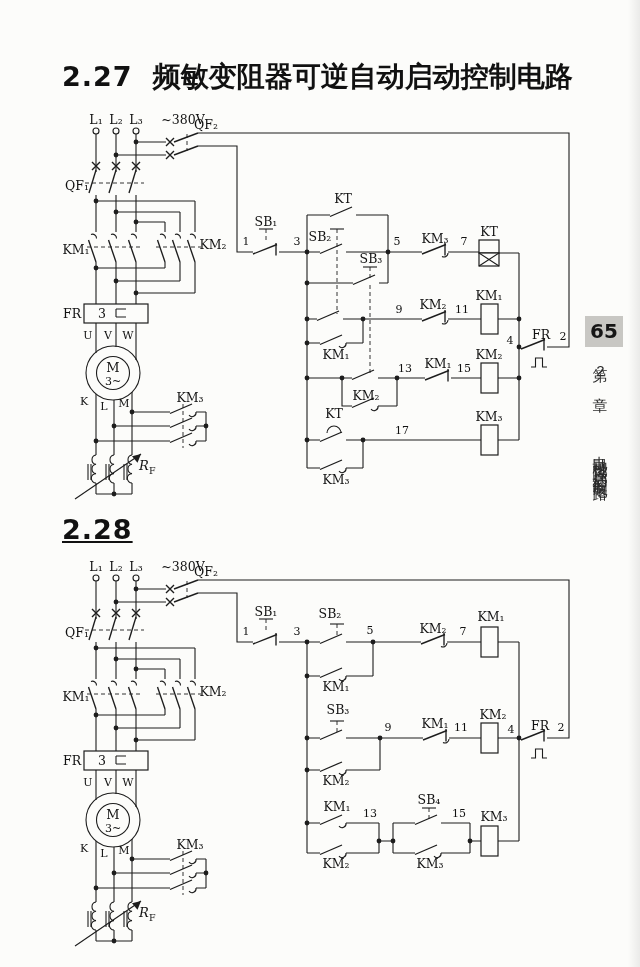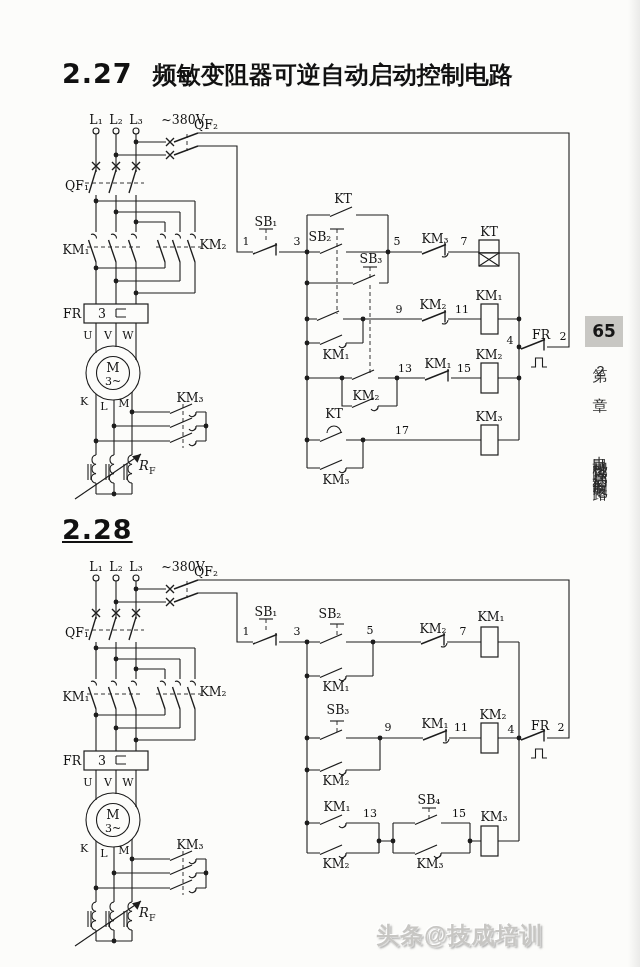--- a/index.html
+++ b/index.html
@@ -1,24 +1,24 @@
 <!DOCTYPE html>
 <html><head>
 <meta charset="utf-8">
 <style>
   html,body{margin:0;padding:0;background:#e9e9e7;}
   #page{position:relative;width:640px;height:967px;background:#fcfcfa;overflow:hidden;
         font-family:"Liberation Sans","DejaVu Sans",sans-serif;}
   
   .sec-title{position:absolute;display:flex;align-items:baseline;gap:20px;color:#111;}
   .sec-num{font-size:27px;font-weight:bold;letter-spacing:1px;font-family:"DejaVu Sans","Liberation Sans",sans-serif;}
-  .sec-txt{font-size:24px;font-weight:bold;}
+  .sec-txt{font-size:28px;font-weight:bold;}
   
   .pagebox{position:absolute;left:585px;top:316px;width:38px;height:31px;background:#c8c7c3;
-           text-align:center;line-height:31px;font-size:17px;font-weight:bold;color:#151515;
+           text-align:center;line-height:31px;font-size:20px;font-weight:bold;color:#151515;
            font-family:"DejaVu Sans","Liberation Sans",sans-serif;}
   .vtext{position:absolute;left:590px;writing-mode:vertical-rl;text-orientation:upright;
          font-size:15px;color:#2a2a2a;font-family:"Liberation Sans",sans-serif;}
   #chapnum{top:356px;letter-spacing:6px;}
   #chaptitle{top:444px;letter-spacing:3px;}
   
   .wm{position:absolute;left:376px;top:920px;font-size:23px;font-weight:bold;color:#c7c6c3;
       letter-spacing:1px;text-shadow:-1px -1px 0 rgba(255,255,255,.9),1px 1px 0 rgba(255,255,255,.35),
       2px 2px 2px rgba(105,105,105,.55);}
   .edge{position:absolute;right:0;top:0;width:12px;height:100%;
@@ -334,15 +334,14 @@
       <text class="dt s12" x="429" y="804">SB₄</text>
       <text class="dt s11" x="459" y="817">15</text>
       <text class="dt s12" x="430" y="868">KM₃</text>
       <text class="dt s12" x="494" y="821">KM₃</text>
     </g>
   </svg>
 
   <div class="pagebox">65</div>
   <div class="vtext" id="chapnum">第2章</div>
   <div class="vtext" id="chaptitle">电动机降压启动控制电路</div>
-  <div class="wm">头条@技成培训</div>
   <div class="edge"></div>
 </div>
 
 </body></html>

